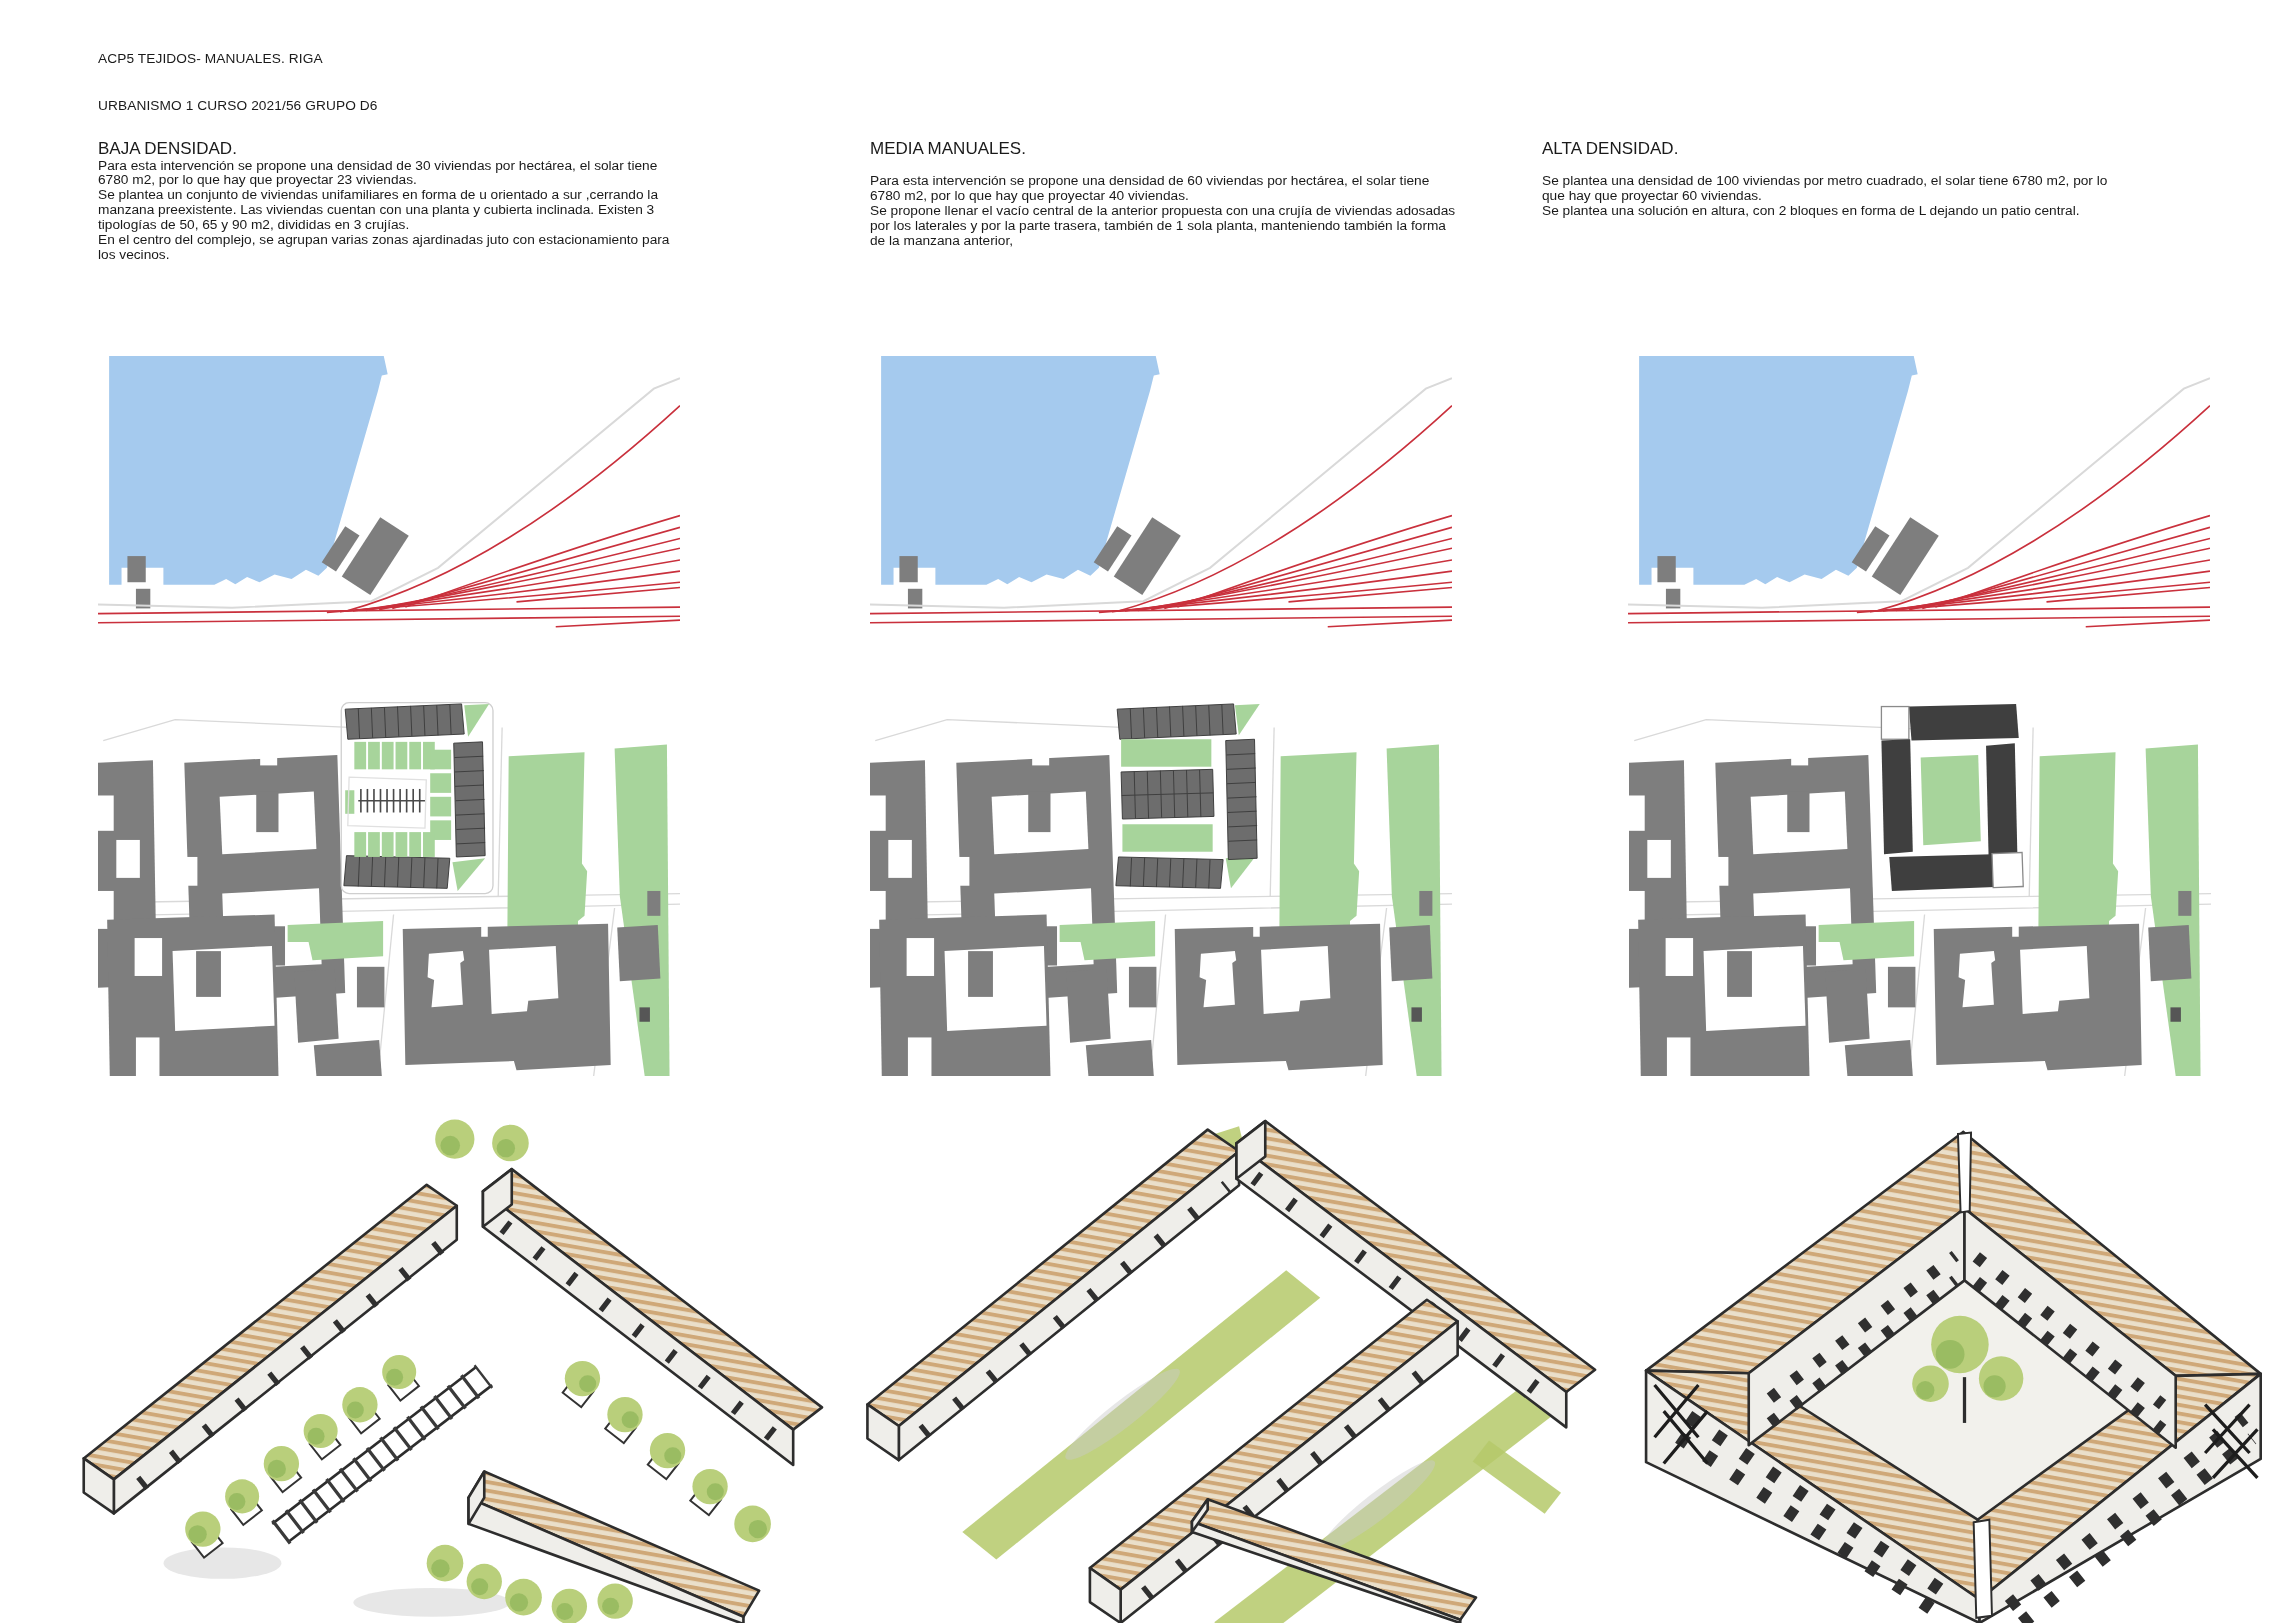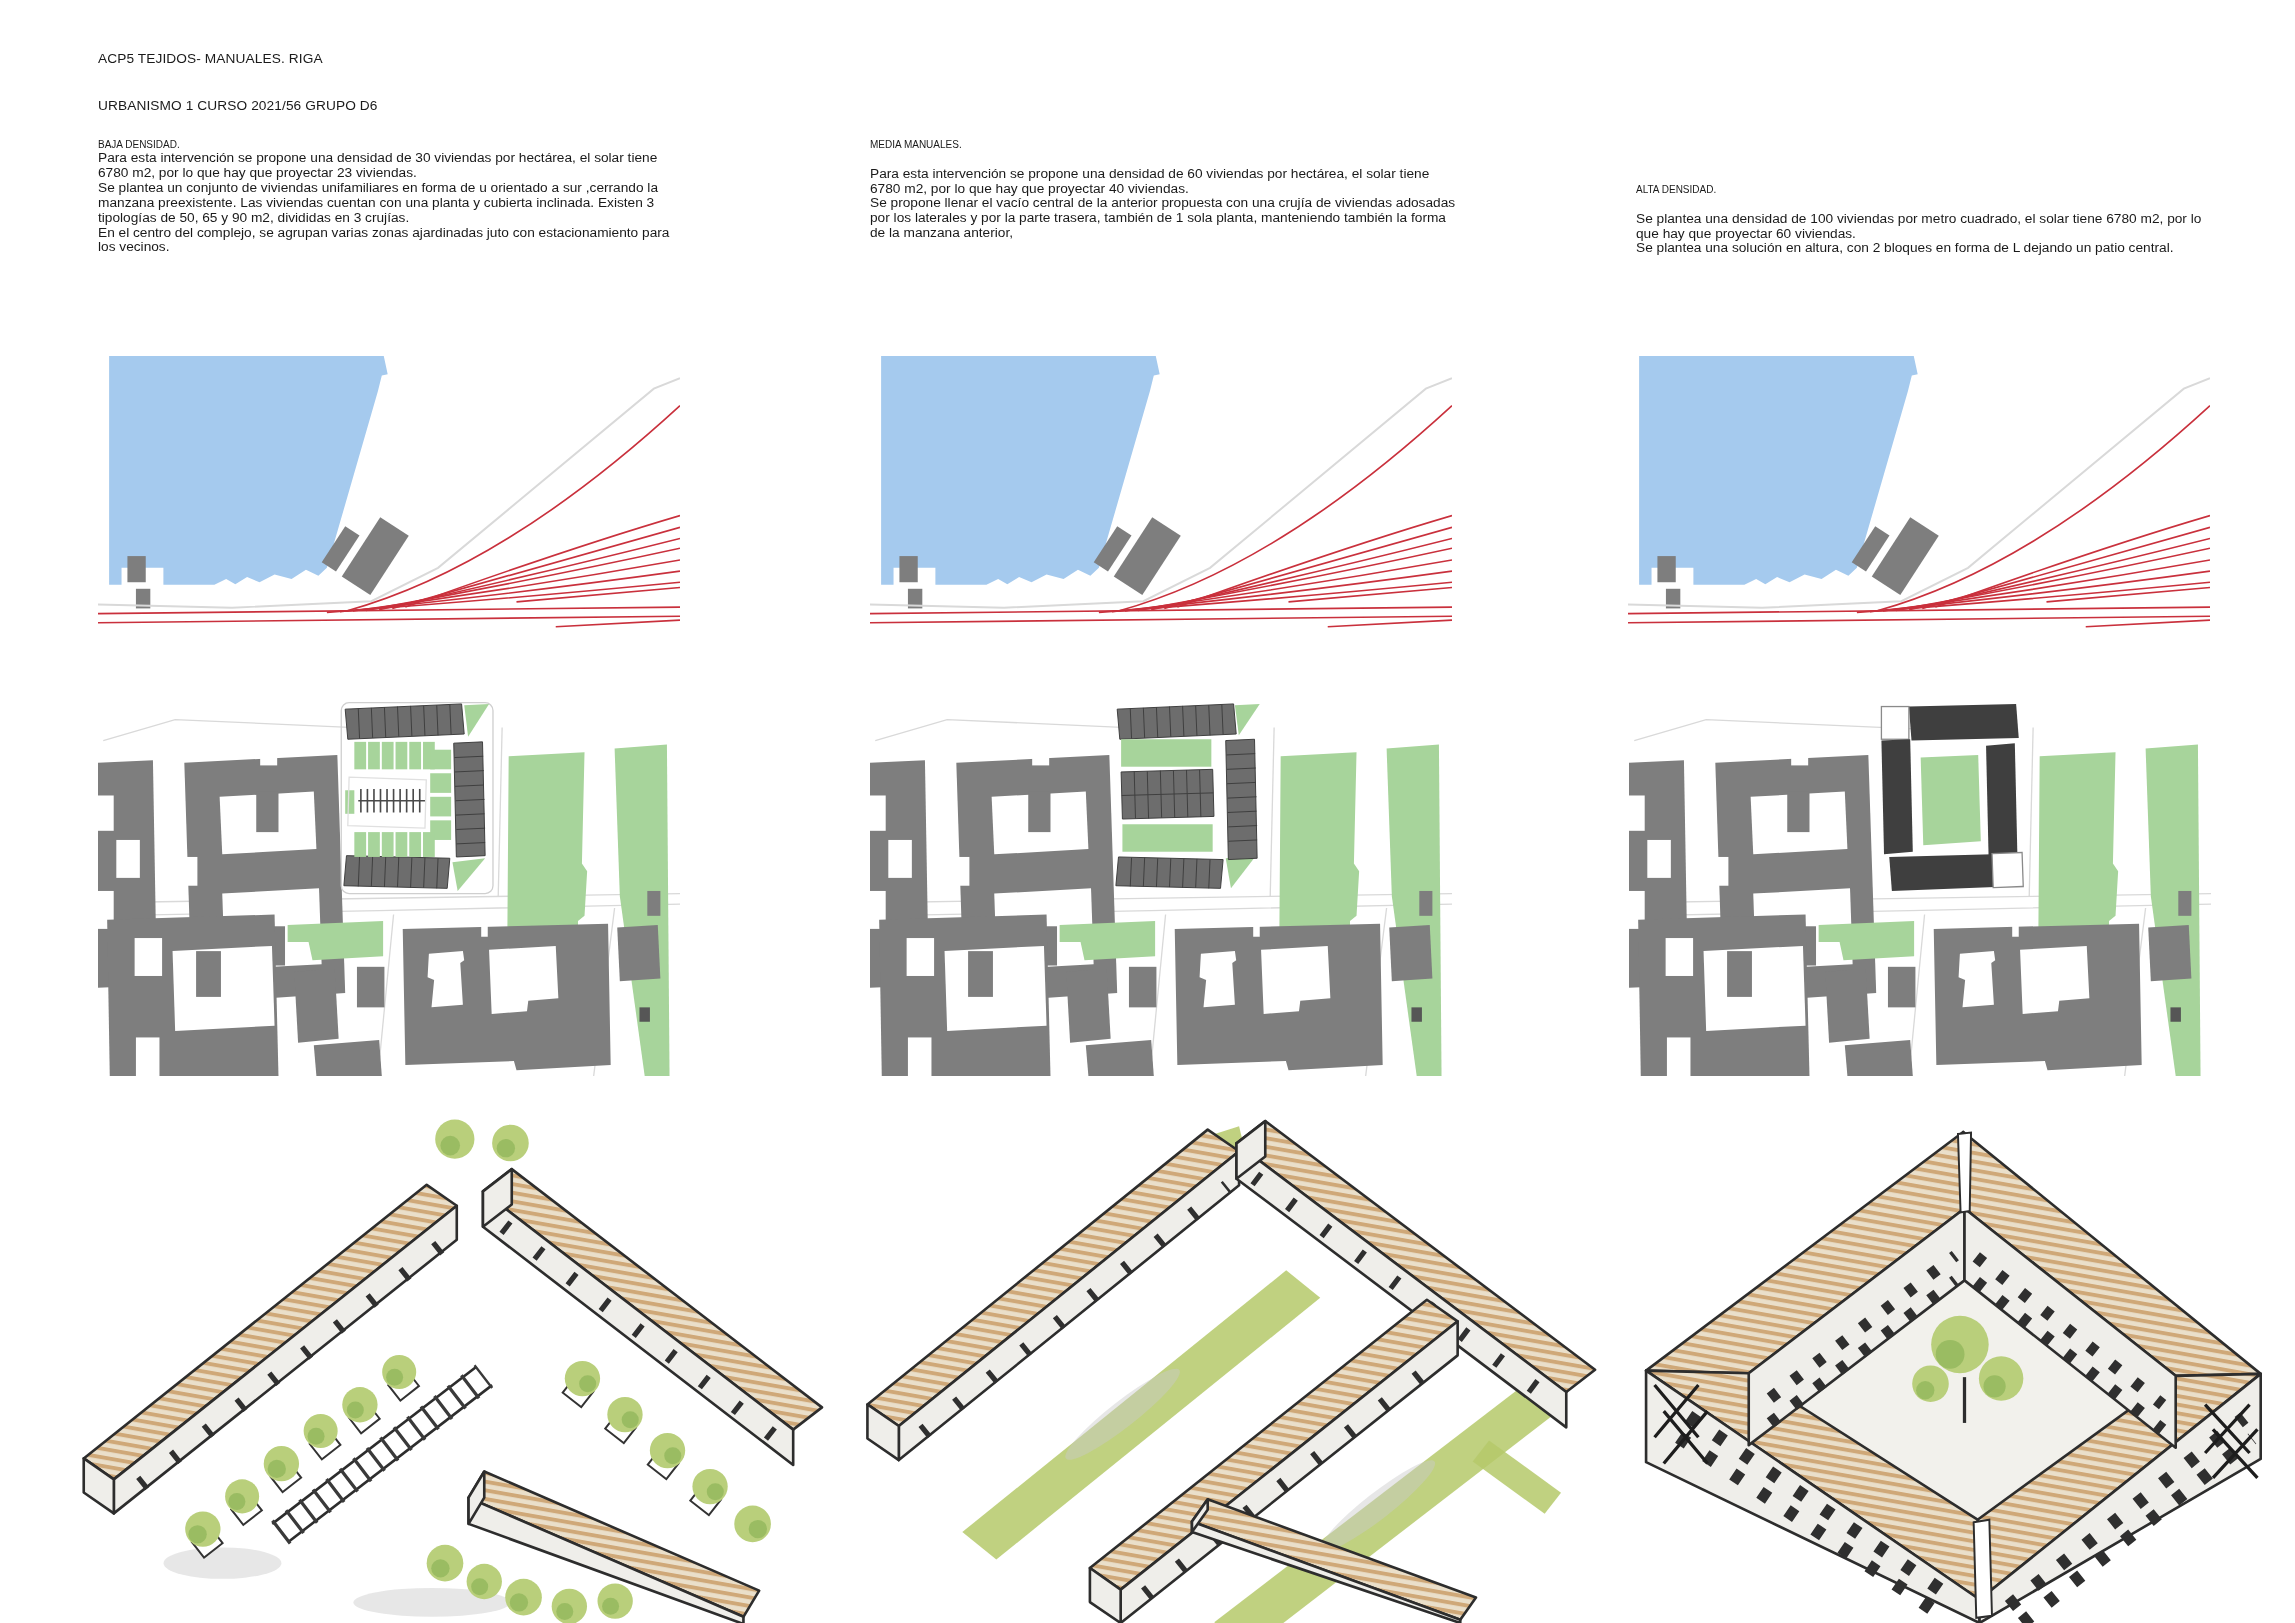--- a/index.html
+++ b/index.html
@@ -9,23 +9,23 @@
     --roof-tan:#cfa878; --roof-base:#eadfca; --wall:#efeeea;
     --tree-green:#b9cf7b; --tree-dark:#94b85e; --strip-green:#b5c96a;
   }
   html,body{margin:0;padding:0;}
   .board{position:relative;width:2295px;height:1623px;background:#ffffff;
          font-family:"Liberation Sans", sans-serif;color:#1a1a1a;overflow:hidden;}
   .title{position:absolute;left:98px;font-size:13.7px;letter-spacing:0.1px;white-space:pre;text-align:center;}
   .t1{top:51px;} .t2{top:98px;}
   .coltext{position:absolute;width:586px;font-size:13.7px;line-height:1.09;top:140px;}
   .coltext p{margin:0;}
-  .coltext h2{margin:0;font-size:10px;font-weight:normal;}
+  .coltext h2{margin:0;font-size:17px;font-weight:normal;}
   .coltext h2.spaced{margin-bottom:15.7px;}
-  .c1{left:98px;} .c2{left:870px;} .c3{left:1636px;margin-top:45px;}
+  .c1{left:98px;} .c2{left:870px;} .c3{left:1542px;}
   .fig{position:absolute;display:block;}
   
   .f-water{fill:var(--water);} .f-park{fill:var(--park-green);}
   .f-gray{fill:var(--context-gray);} .f-white{fill:#ffffff;}
   .f-unit{fill:var(--unit-gray);stroke:var(--unit-outline);stroke-width:1.5;}
   .s-unit{stroke:var(--unit-outline);stroke-width:1.5;}
   .f-dark{fill:var(--dark-block);}
   .s-rail{stroke:var(--rail);stroke-width:2.5;fill:none;}
   .s-road{stroke:var(--road);stroke-width:3;fill:none;}
   .s-road2{stroke:var(--road);stroke-width:2;fill:none;}

